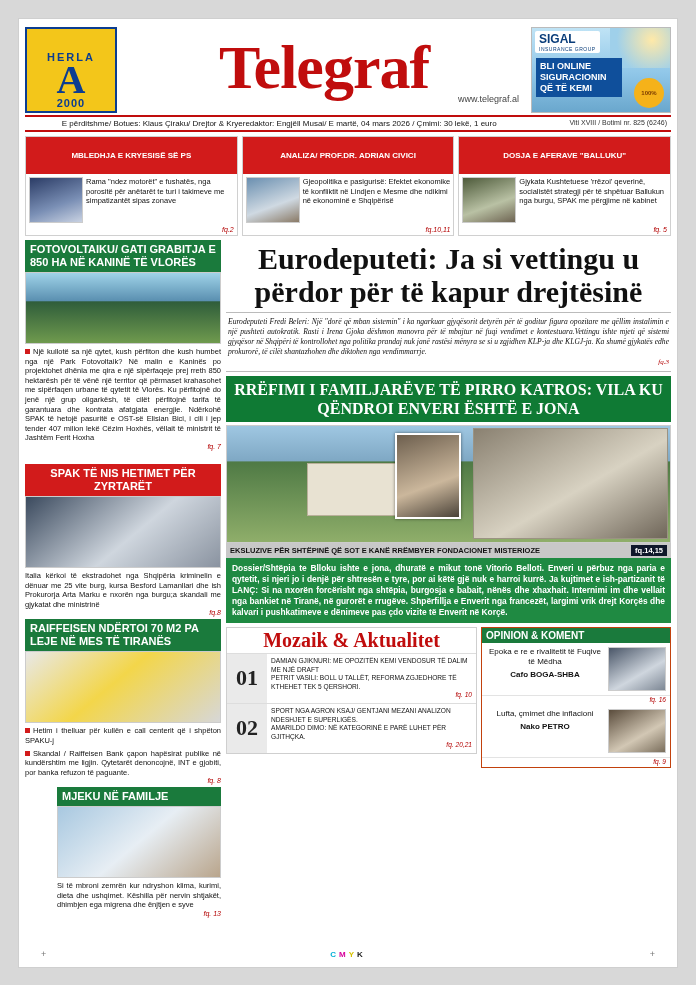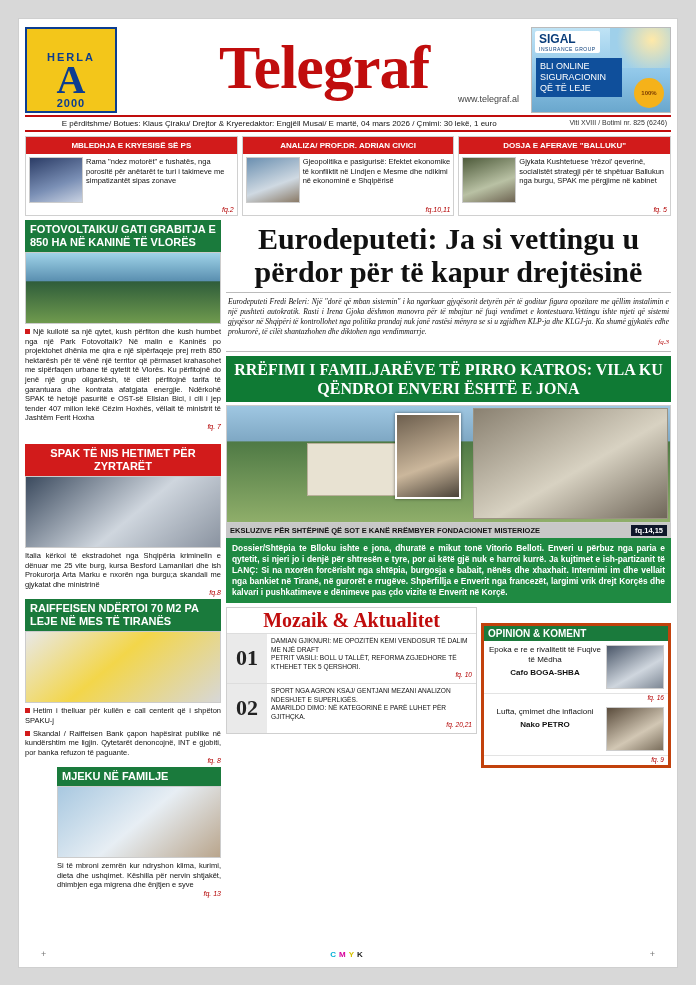--- a/index.html
+++ b/index.html
@@ -49,21 +49,21 @@
     background:linear-gradient(#bfe3f5,#8fc6e8 55%,#6aa7cd);
     position:relative; overflow:hidden;
   }
   .adbox .sigal {
     background:#fff; color:#0a3d7a; font-size:12px; font-weight:bold;
     padding:1px 4px; margin:3px; display:inline-block; border-radius:2px;
   }
   .adbox .sigal small { display:block; font-size:5px; font-weight:normal; letter-spacing:.5px;}
   .adbox .adtext {
     position:absolute; left:4px; top:30px; width:86px;
-    background:#0f4f9b; color:#fff; font-size:9px; font-weight:normal;
+    background:#0f4f9b; color:#fff; font-size:9px; font-weight:bold;
     line-height:11px; padding:3px 4px;
   }
   .adbox .seal {
     position:absolute; right:6px; bottom:4px; width:30px; height:30px; border-radius:50%;
     background:#f5b21a; color:#7a3b00; font-size:6px; font-weight:bold;
     display:flex; align-items:center; justify-content:center; text-align:center;
   }
   .adbox .sky {
     position:absolute; right:0; top:0; width:60px; height:40px;
     background:radial-gradient(circle at 70% 30%, #ffe9a8, #9fd0ea 70%);
@@ -73,21 +73,21 @@
     border-top:2px solid #c00d0d; border-bottom:2px solid #c00d0d;
     font-size:8px; text-align:center; padding:2px 4px; color:#111;
     display:flex; justify-content:space-between; margin:0 6px;gap:40px;
   }
   .infoline .right { font-size:7px; color:#333; }
   
   .teasers { display:flex; gap:4px; padding:4px 6px 0 6px; }
   .teaser { flex:1; border:1px solid #d0d0d0; }
   .teaser .thead {
     background:#d21b1b; color:#fff; font-size:8px; font-weight:bold;
-    text-align:center; padding:4px 2px;
+    text-align:center; padding:14px 2px;
   }
   .teaser .tbody { display:flex; gap:3px; padding:3px; }
   .teaser .timg {
     width:54px; height:46px; flex:none; border:1px solid #ccc;
   }
   .t1 .timg { background:linear-gradient(160deg,#2b3c66,#7a8fb5 60%,#c9d2e2); }
   .t2 .timg { background:linear-gradient(160deg,#6a8fb0,#cfd9e2 60%,#8a7a66); }
   .t3 .timg { background:linear-gradient(160deg,#4d5a3a,#b9c1a4 60%,#6e6452); }
   .teaser p { margin:0; font-size:7.5px; line-height:9.5px; color:#111; }
   .teaser .pg { text-align:right; font-size:7px; font-style:italic; color:#b30000; padding:0 3px 2px 0; }
@@ -169,21 +169,21 @@
   }
   .mz-row { display:flex; align-items:stretch; border-top:1px solid #ddd; }
   .mz-num {
     width:40px; background:#eaeaea; color:#222; font-weight:bold;
     font-size:22px; display:flex; align-items:center; justify-content:center;
     font-family:"Liberation Serif", serif;
   }
   .mz-txt { flex:1; padding:3px 4px; font-size:6.6px; line-height:8.6px; color:#111; }
   .mz-pg { font-size:6.6px; font-style:italic; color:#b30000; text-align:right; }
   
-  .opinion { border:3px solid #c2410c; margin-top:20px; }
+  .opinion { border:1px solid #c2410c; margin-top:4px; }
   .op-head { background:#1a7a3c; color:#fff; font-weight:bold; font-size:10px; padding:2px 4px; }
   .op-item { display:flex; gap:4px; padding:4px; border-bottom:1px solid #e3e3e3; }
   .op-item:last-child { border-bottom:none; }
   .op-text { flex:1; font-size:8px; line-height:10px; text-align:center; color:#111; }
   .op-text .nm { font-size:8px; font-weight:bold; margin-top:3px; display:block; }
   .op-img { width:58px; height:44px; flex:none; border:1px solid #ccc; }
   .op-img.a { background:linear-gradient(150deg,#4a5668,#cfd6de 60%,#7d8794); }
   .op-img.b { background:linear-gradient(150deg,#5a4c3c,#d2c7b4 60%,#7a6e5c); }
   .op-pg { font-size:6.6px; font-style:italic; color:#b30000; text-align:right; padding:0 4px 2px 0; }
   .bottom-marks {
@@ -212,21 +212,21 @@
     </div>
     <div class="adbox">
       <div class="sky"></div>
       <div class="sigal">
         <span>SIGAL</span>
         <small>INSURANCE GROUP</small>
       </div>
       <div class="adtext">
         <div>BLI ONLINE</div>
         <div>SIGURACIONIN</div>
-        <div>QË TË LEJE</div>
+        <div>QË TË KEMI</div>
       </div>
       <div class="seal">100%</div>
     </div>
   </div>
 
   <div class="infoline">
     <span style="flex:1">E përditshme/ Botues: Klaus Çiraku/ Drejtor &amp; Kryeredaktor: Engjëll Musai/ E martë, 04 mars 2026 / Çmimi: 30 lekë, 1 euro</span>
     <span class="right">Viti XVIII / Botimi nr. 825 (6246)</span>
   </div>
 

